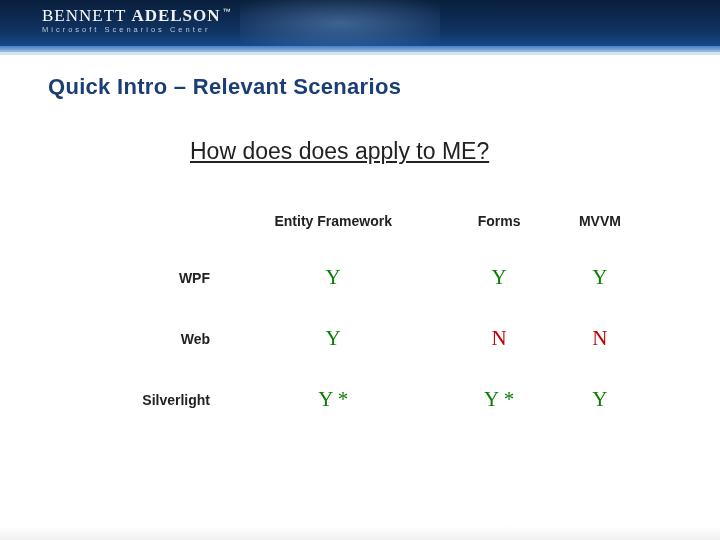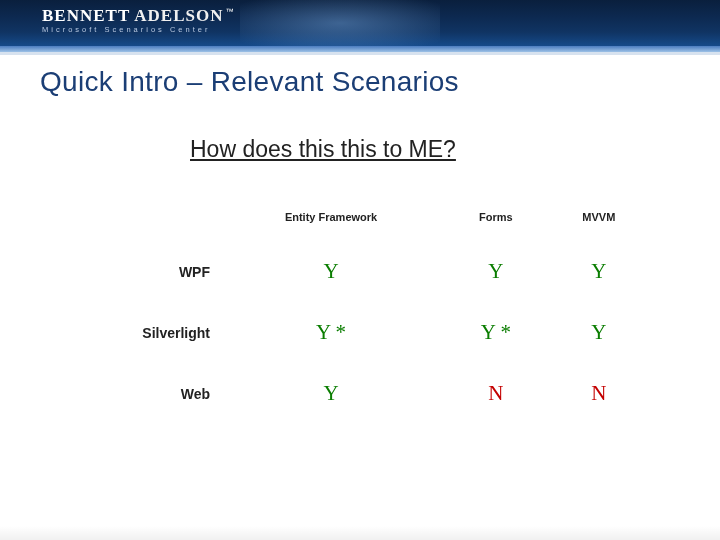--- a/index.html
+++ b/index.html
@@ -56,21 +56,21 @@
     position: absolute;
     left: 42px;
     top: 6px;
     color: #ffffff;
   }
   .logo-line1 {
     font-family: Georgia, 'Times New Roman', serif;
     font-size: 17px;
     letter-spacing: 1px;
   }
-  .logo-main   { font-weight: 700; }
+  .logo-main   { font-weight: 400; }
   .logo-accent { font-weight: 700; color:#f0f0f0;}
   .logo-tm {
     font-size: 8px;
     vertical-align: super;
     margin-left: 2px;
     font-family: Verdana, sans-serif;
   }
   .logo-line2 {
     font-size: 7.5px;
     letter-spacing: 3px;
@@ -79,25 +79,25 @@
   }
   
   .content {
     position: absolute;
     top: 62px;
     left: 0; right: 0;
     padding: 4px 40px 0 40px;
   }
   .slide-title {
     font-family: Verdana, Geneva, sans-serif;
-    font-weight: 400;
-    font-size: 28px;
+    font-weight: 700;
+    font-size: 22px;
     color: #1b3e75;
     letter-spacing: .3px;
-    margin: 0;
+    margin: 8px;
   }
   .subtitle {
     font-family: Verdana, Geneva, sans-serif;
     font-size: 23px;
     font-weight: 400;
     color: #222;
     text-align: left;
     text-decoration: underline;
     margin: 38px 0 0 150px;
   }
@@ -118,21 +118,21 @@
     text-align: right;
     font-weight: 700;
     color: #222;
     font-size: 14px;
     width: 130px;
     padding-left: 10px;
   }
   table.matrix thead th {
     font-weight: 700;
     color: #222;
-    font-size: 11px;
+    font-size: 14px;
   }
   table.matrix thead th.corner {
     background: transparent;
   }
   .val {
     font-family: Georgia, 'Times New Roman', serif;
     font-size: 21px;
     font-weight: 400;
   }
   .val.green { color: #0a7d00; }
@@ -158,48 +158,48 @@
         <span class="logo-main">BENNETT </span><span class="logo-accent">ADELSON</span><span class="logo-tm">™</span>
       </div>
       <div class="logo-line2">Microsoft Scenarios Center</div>
     </div>
   </div>
   <div class="banner-bottom-stripe"></div>
   <div class="banner-bottom-stripe2"></div>
 
   <div class="content">
     <h1 class="slide-title">Quick Intro – Relevant Scenarios</h1>
-    <h2 class="subtitle">How does this this to ME?</h2>
+    <h2 class="subtitle">How does does apply to ME?</h2>
 
     <table class="matrix">
       <thead>
         <tr>
           <th class="corner"></th>
           <th>Entity Framework</th>
           <th>Forms</th>
           <th>MVVM</th>
         </tr>
       </thead>
       <tbody>
         <tr>
           <td class="rowhead">WPF</td>
           <td><span class="val green">Y</span></td>
           <td><span class="val green">Y</span></td>
           <td><span class="val green">Y</span></td>
         </tr>
         <tr>
+          <td class="rowhead">Web</td>
+          <td><span class="val green">Y</span></td>
+          <td><span class="val red">N</span></td>
+          <td><span class="val red">N</span></td>
+        </tr>
+        <tr>
           <td class="rowhead">Silverlight</td>
           <td><span class="val green">Y *</span></td>
           <td><span class="val green">Y *</span></td>
           <td><span class="val green">Y</span></td>
         </tr>
-        <tr>
-          <td class="rowhead">Web</td>
-          <td><span class="val green">Y</span></td>
-          <td><span class="val red">N</span></td>
-          <td><span class="val red">N</span></td>
-        </tr>
       </tbody>
     </table>
   </div>
 
   <div class="vignette"></div>
 </div>
 
 </body></html>

